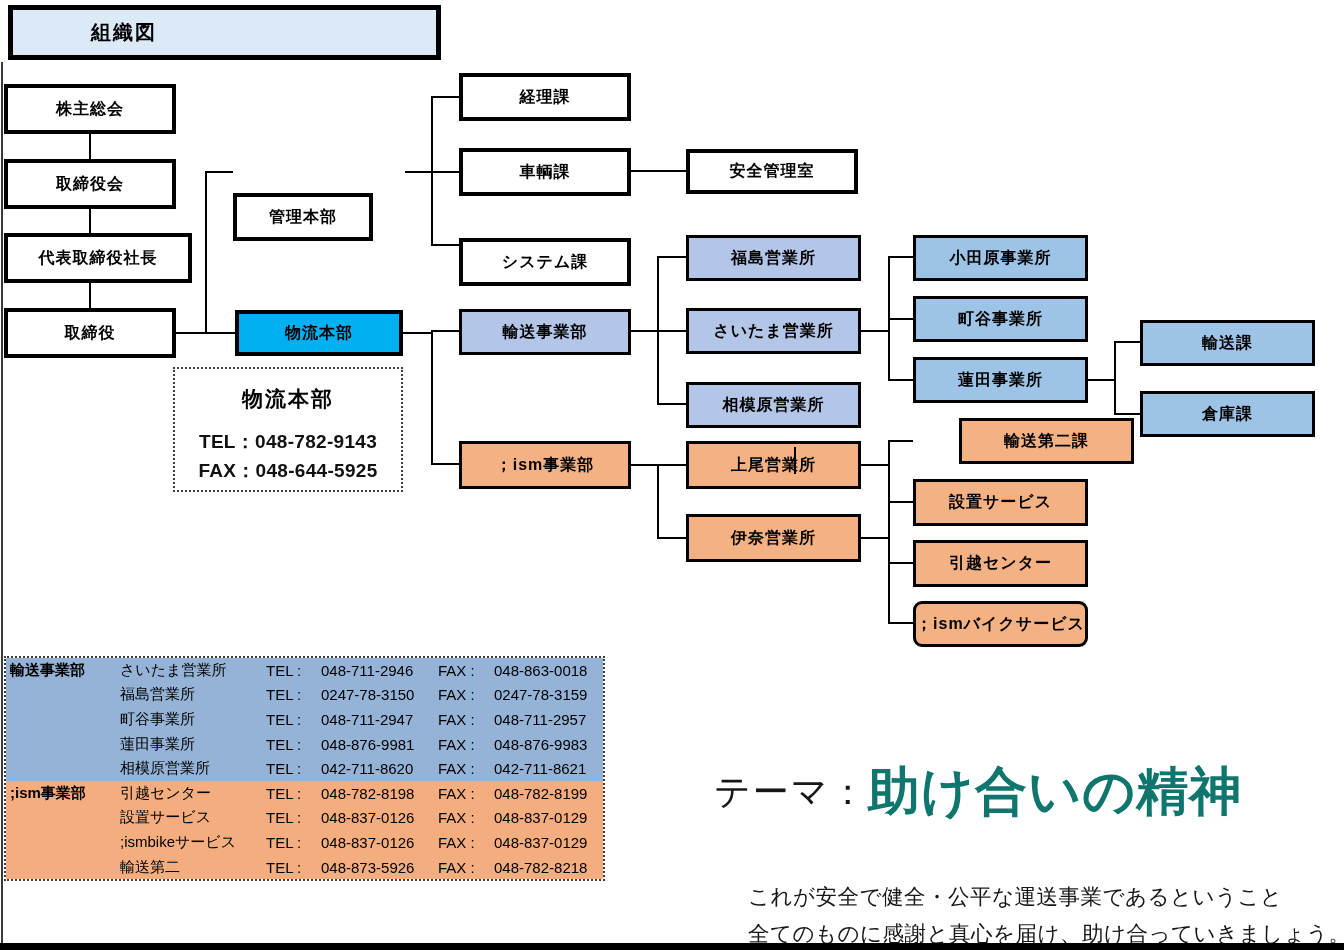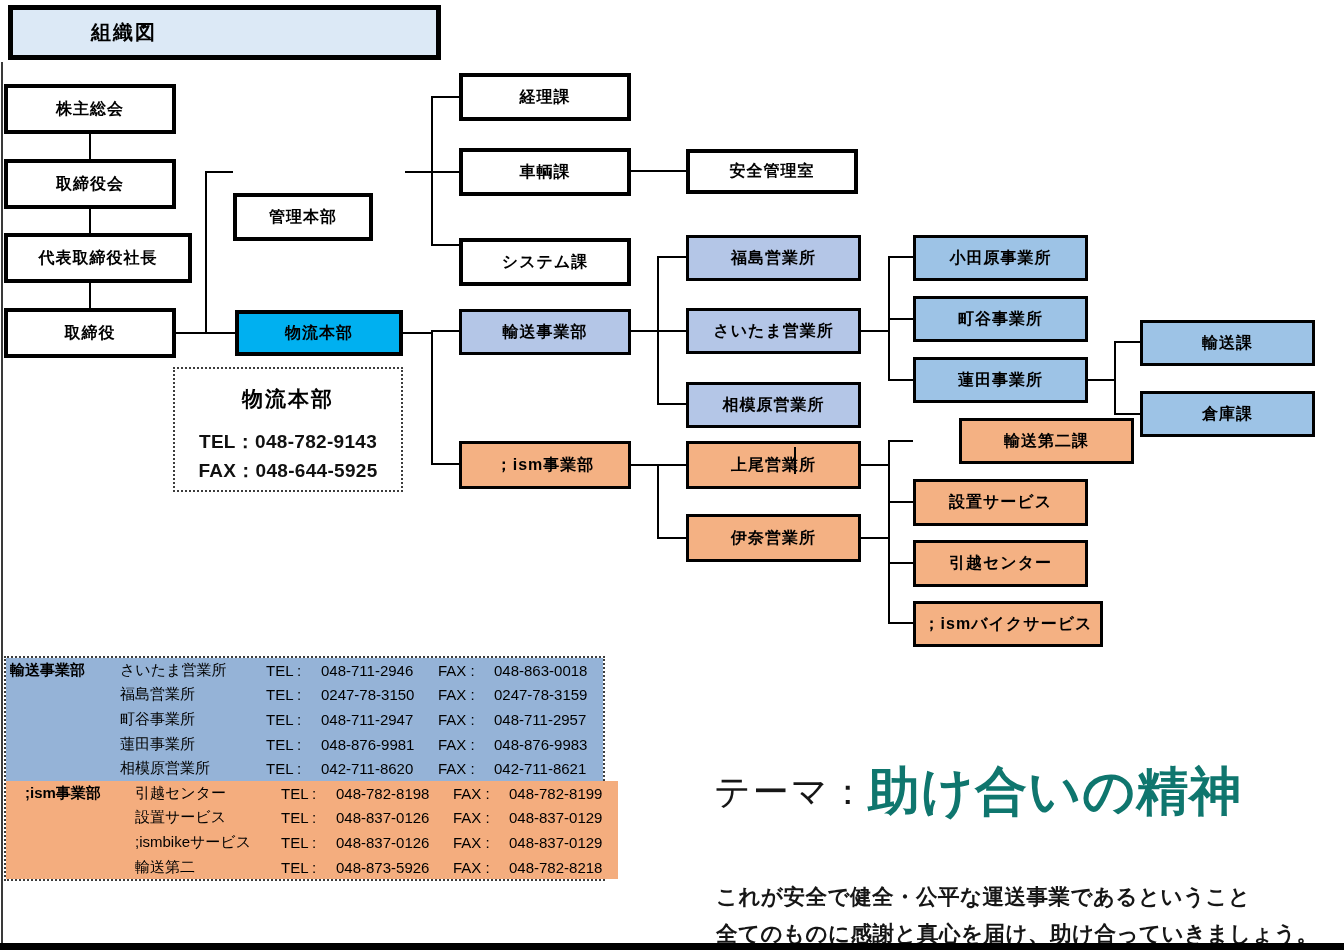--- a/index.html
+++ b/index.html
@@ -39,21 +39,21 @@
   .trow .office{font-weight:500;}
   .trow .lbl{font-weight:500;}
   .trow .num{font-weight:500;}
 
   
   #motto-heading{position:absolute;left:716px;top:678px;font-size:36px;font-weight:500;
                  color:#161616;letter-spacing:3px;}
   #theme-line{position:absolute;left:714px;top:757px;display:flex;align-items:center;white-space:nowrap;}
   #theme-label{font-size:36px;font-weight:500;color:#161616;letter-spacing:2px;}
   #theme-value{font-size:52px;font-weight:bold;letter-spacing:1px;}
-  .motto-para{position:absolute;left:716px;font-size:21.5px;font-weight:700;color:#161616;
+  .motto-para{position:absolute;left:748px;font-size:21.5px;font-weight:400;color:#161616;
               letter-spacing:.5px;white-space:nowrap;}
   #motto-line1{top:882px;}
   #motto-line2{top:919px;}
 
   
   #page-edge-line{position:absolute;left:1px;top:62px;width:2px;height:881px;background:#3a3a3a;}
   #bottom-bar{position:absolute;left:0;top:943px;width:1344px;height:7px;background:#000;}
   #text-cursor{position:absolute;left:794px;top:447px;width:1.5px;height:27px;background:#000;}
 </style>
 </head>
@@ -123,21 +123,21 @@
       <div class="node lavender" style="left: 686px; top: 308px; width: 175px; height: 46px; background: rgb(180, 198, 231);">さいたま営業所</div>
       <div class="node lavender" style="left: 686px; top: 382px; width: 175px; height: 46px; background: rgb(180, 198, 231);">相模原営業所</div>
       <div class="node orange" style="left: 686px; top: 441px; width: 175px; height: 48px; background: rgb(244, 177, 131);">上尾営業所</div>
       <div class="node orange" style="left: 686px; top: 514px; width: 175px; height: 48px; background: rgb(244, 177, 131);">伊奈営業所</div>
       <div class="node blue" style="left: 913px; top: 235px; width: 175px; height: 46px; background: rgb(157, 195, 230);">小田原事業所</div>
       <div class="node blue" style="left: 913px; top: 296px; width: 175px; height: 46px; background: rgb(157, 195, 230);">町谷事業所</div>
       <div class="node blue" style="left: 913px; top: 357px; width: 175px; height: 46px; background: rgb(157, 195, 230);">蓮田事業所</div>
       <div class="node orange" style="left: 913px; top: 418px; width: 175px; height: 46px; background: rgb(244, 177, 131); margin-left: 46px;">輸送第二課</div>
       <div class="node orange" style="left: 913px; top: 479px; width: 175px; height: 47px; background: rgb(244, 177, 131);">設置サービス</div>
       <div class="node orange" style="left: 913px; top: 540px; width: 175px; height: 47px; background: rgb(244, 177, 131);">引越センター</div>
-      <div class="node orange" style="left: 913px; top: 601px; width: 190px; height: 46px; background: rgb(244, 177, 131);">；ismバイクサービス</div>
+      <div class="node orange" style="left: 913px; top: 601px; width: 175px; height: 46px; background: rgb(244, 177, 131); border-radius: 9px;">；ismバイクサービス</div>
       <div class="node blue" style="left: 1140px; top: 320px; width: 175px; height: 46px; background: rgb(157, 195, 230);">輸送課</div>
       <div class="node blue" style="left: 1140px; top: 391px; width: 175px; height: 46px; background: rgb(157, 195, 230);">倉庫課</div>
     </div>
 
   <div id="info-box">
     <div id="info-title">物流本部</div>
     <div class="info-line"><span>TEL：</span><span>048-782-9143</span></div>
     <div class="info-line"><span>FAX：</span><span>048-644-5925</span></div>
   </div>
 
@@ -177,21 +177,21 @@
         </div>
         <div class="trow">
           <span class="dept"></span>
           <span class="office">相模原営業所</span>
           <span class="lbl">TEL :</span>
           <span class="num">042-711-8620</span>
           <span class="lbl">FAX :</span>
           <span class="num">042-711-8621</span>
         </div>
       </div>
-      <div class="tsection" style="background: rgb(244, 173, 126); padding-left: 15px;">
+      <div class="tsection" style="background: rgb(244, 173, 126);">
         <div class="trow">
           <span class="dept">;ism事業部</span>
           <span class="office">引越センター</span>
           <span class="lbl">TEL :</span>
           <span class="num">048-782-8198</span>
           <span class="lbl">FAX :</span>
           <span class="num">048-782-8199</span>
         </div>
         <div class="trow">
           <span class="dept"></span>

